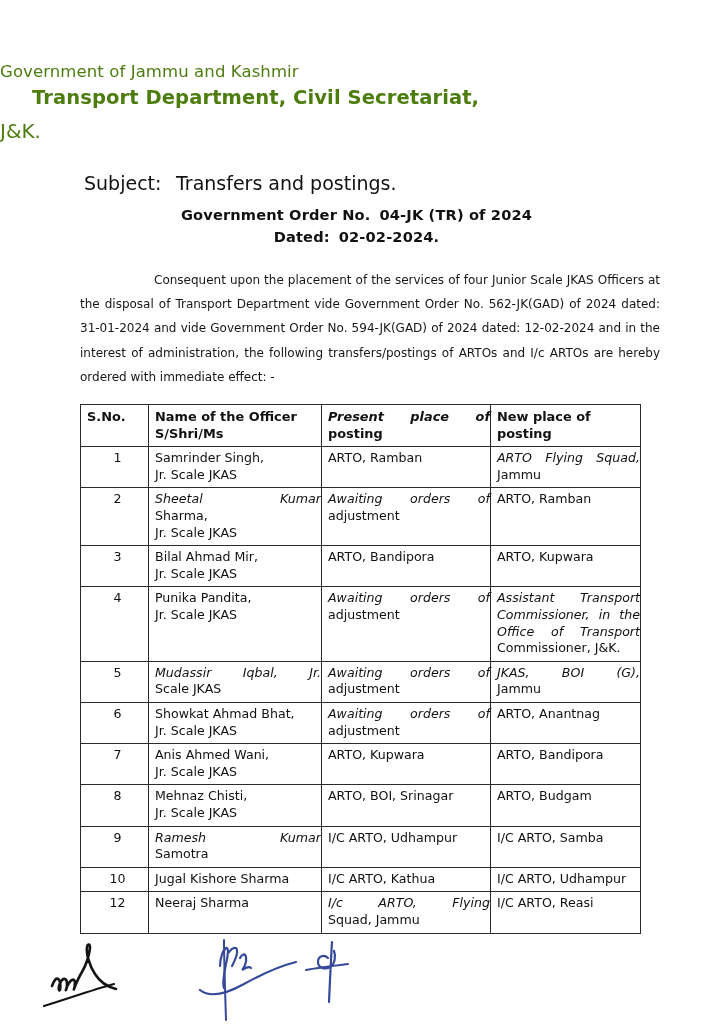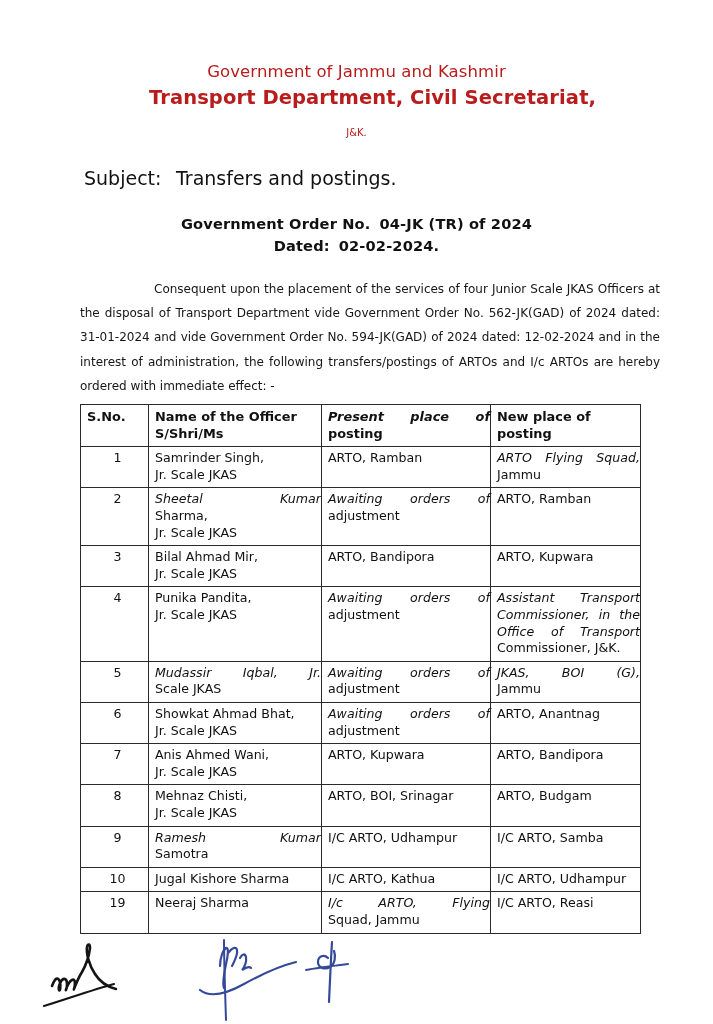--- a/index.html
+++ b/index.html
@@ -15,56 +15,56 @@
     position: relative;
     width: 713px;
     height: 1024px;
     background: #ffffff;
     overflow: hidden;
     box-sizing: border-box;
   }
 
   
   .hdr {
-    text-align: center;
-    color: #b91c1c;
+    text-align: left;
+    color: #4d7c0f;
   }
   .hdr-line1 {
     font-size: 16.5px;
     letter-spacing: .1px;
     padding-top: 62px;
     line-height: 1.25;
   }
   .hdr-line2 {
     font-size: 19.5px;
     font-weight: bold;
     letter-spacing: .1px;
     line-height: 1.3;
     margin-top: 2px;
     padding-left: 32px;
   }
   .hdr-line3 {
-    font-size: 10px;
+    font-size: 20px;
     line-height: 1.3;
-    margin-top: 16px;
+    margin-top: 8px;
   }
 
   
   .subject-row {
     margin-top: 28px;
     padding-left: 84px;
     font-size: 19px;
     display: flex;
   }
   .subject-label { width: 92px; flex: none; }
   .subject-value { }
 
   
   .order-block {
-    margin-top: 24px;
+    margin-top: 10px;
     text-align: center;
     font-weight: bold;
     font-size: 14.6px;
     line-height: 1.5;
     letter-spacing: .15px;
   }
   .order-no .gap { display:inline-block; width:9px; }
   .order-date .gap { display:inline-block; width:9px; }
 
   
@@ -328,21 +328,21 @@
           <td class="c-present">
             <span class="nl">I/C ARTO, Kathua</span>
           </td>
           <td class="c-new">
             <span class="nl">I/C ARTO, Udhampur</span>
           </td>
         </tr>
 
 
         <tr class="row-tall">
-          <td class="c-sno">19</td>
+          <td class="c-sno">12</td>
           <td class="c-name">
             <span class="nl">Neeraj Sharma</span>
           </td>
           <td class="c-present">
             <span class="jl">I/c ARTO, Flying</span>
             <span class="nl">Squad, Jammu</span>
           </td>
           <td class="c-new">
             <span class="nl">I/C ARTO, Reasi</span>
           </td>

